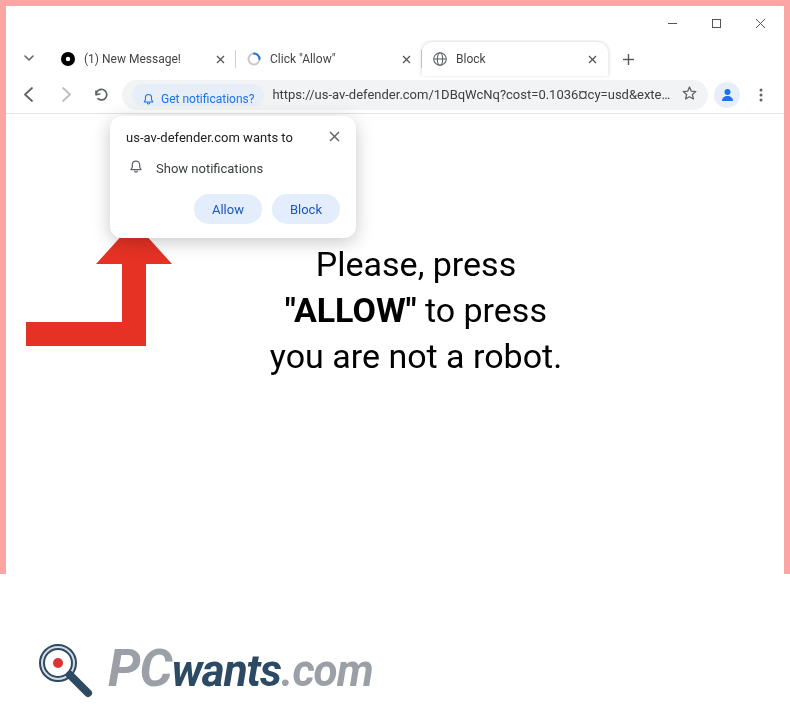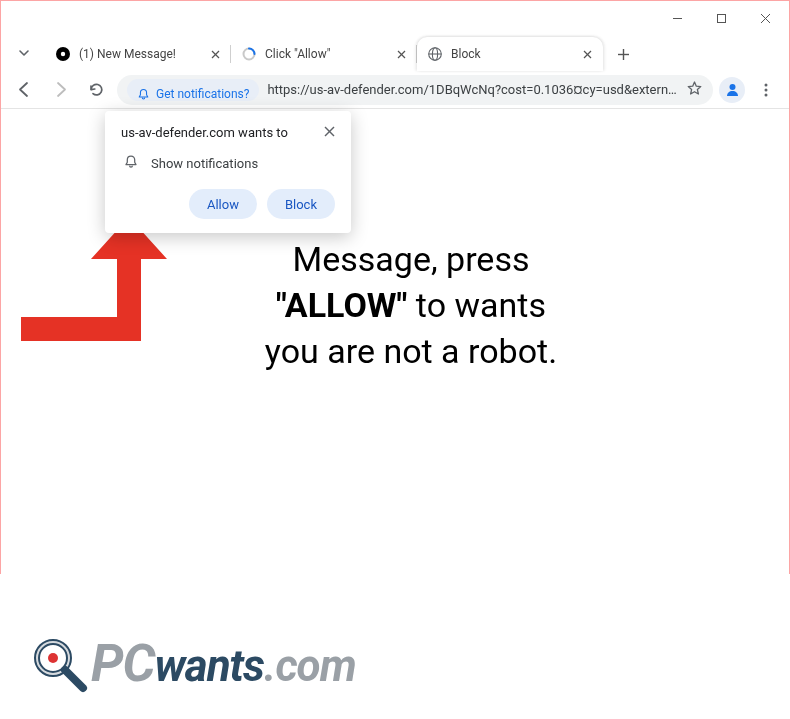--- a/index.html
+++ b/index.html
@@ -1,18 +1,18 @@
 <!DOCTYPE html>
 <html><head>
 <meta charset="utf-8">
 <style>
 * { margin: 0; padding: 0; box-sizing: border-box; font-family: -apple-system, BlinkMacSystemFont, "Segoe UI", Roboto, Arial, sans-serif; }
 html, body { width: 790px; height: 719px; overflow: hidden; background: #fff; }
 
-.window { width: 790px; height: 574px; border: 1px solid #fca5a5; background: #c2410c; position: relative; }
+.window { width: 790px; height: 574px; border: 6px solid #fca5a5; background: #c2410c; position: relative; }
 
 
 .titlebar { height: 34px; background: #fff; display: flex; justify-content: flex-end; align-items: center; padding-right: 2px; }
 .winbtn { width: 44px; height: 30px; display: flex; align-items: center; justify-content: center; color: #555; }
 .winbtn svg { width: 11px; height: 11px; }
 
 
 .tabstrip { height: 36px; background: #fff; display: flex; align-items: flex-end; padding-left: 8px; gap: 0; position: relative; }
 .chevbtn { width: 30px; height: 30px; border-radius: 15px; display:flex; align-items:center; justify-content:center; margin-right:6px; margin-bottom:3px; }
 .tab { height: 34px; width: 186px; border-radius: 10px 10px 0 0; display: flex; align-items: center; padding: 0 8px 0 10px; font-size: 12px; color: #444; position: relative; gap:8px; }
@@ -32,34 +32,34 @@
 .chip { height:22px; background:#e8eef7; color:#1a73e8; border-radius:11px; padding:0 10px; display:flex; align-items:flex-end; gap:6px; font-size:12px; flex-shrink:0; }
 .chip svg { width:13px; height:13px; }
 .urltext { flex:1; white-space:nowrap; overflow:hidden; text-overflow:ellipsis; color:#3c4043; }
 .star { color:#5f6368; flex-shrink:0; }
 .avatar { width:26px; height:26px; border-radius:13px; background:#e8eef7; display:flex; align-items:center; justify-content:center; color:#1a73e8; }
 
 
 .content { position:relative; height: calc(719px - 34px - 36px - 38px - 2px); background:#fff; }
 
 
-.prompt { position:absolute; left:104px; top:2px; width:246px; background:#fff; border-radius:4px; box-shadow: 0 4px 18px rgba(0,0,0,0.22); padding:14px 16px 14px 16px; z-index:10; }
+.prompt { position:absolute; left:104px; top:2px; width:246px; background:#fff; border-radius:12px; box-shadow: 0 4px 18px rgba(0,0,0,0.22); padding:14px 16px 14px 16px; z-index:10; }
 .prompt .hdr { font-size:13px; color:#202124; display:flex; justify-content:space-between; align-items:flex-start; }
 .prompt .perm { display:flex; align-items:center; gap:12px; font-size:13px; color:#3c4043; margin:14px 0 16px 2px; }
 .prompt .btns { display:flex; justify-content:flex-end; gap:10px; }
 .pillbtn { height:30px; padding:12px 18px; border-radius:15px; background:#e3edfb; color:#1a57c2; font-size:13px; display:flex; align-items:center; border:none; }
 
 
 .arrow { position:absolute; left:20px; top:100px; width:150px; height:140px; }
 
 
 .msg { position:absolute; left:200px; top:128px; width:420px; text-align:center; font-family: Georgia, "Times New Roman", serif; font-size:34px; line-height:1.35; color:#000; }
 
 
-.watermark { position:absolute; left:28px; bottom:24px; display:flex; align-items:center; gap:4px; }
+.watermark { position:absolute; left:28px; bottom:24px; display:flex; align-items:center; gap:16px; }
 .wm-text { font-family: Arial, sans-serif; font-size:52px; font-weight:700; font-style:italic; letter-spacing:-1px; display:flex; align-items:baseline; }
 .wm-pc { color:#9aa0a6; }
 .wm-risk { color:#2c4a63; font-size:44px; }
 .wm-com { color:#9aa0a6; font-size:44px; }
 .wm-glass { width:60px; height:60px; margin-right:-2px; }
 </style>
 </head>
 <body>
 
 <div class="window">
@@ -221,22 +221,22 @@
       </div>
     </div>
 
     <div class="arrow">
       <svg viewBox="0 0 150 140" width="150" height="140">
         <path d="M0 108 L96 108 L96 50 L70 50 L108 8 L146 50 L120 50 L120 132 L0 132 Z" fill="#e53225"></path>
       </svg>
     </div>
 
     <div class="msg">
-      <div>Message, press</div>
-      <div><b>"ALLOW"</b><span> to wants</span></div>
+      <div>Please, press</div>
+      <div><b>"ALLOW"</b><span> to press</span></div>
       <div>you are not a robot.</div>
     </div>
 
     <div class="watermark">
       <span class="wm-glass">
         <svg viewBox="0 0 60 60">
           <circle cx="24" cy="24" r="16" fill="none" stroke="#2c4a63" stroke-width="6"></circle>
           <circle cx="24" cy="24" r="16" fill="none" stroke="#d6dade" stroke-width="2"></circle>
           <line x1="36" y1="36" x2="54" y2="54" stroke="#2c4a63" stroke-width="8" stroke-linecap="round"></line>
           <circle cx="24" cy="24" r="5" fill="#d33"></circle>

